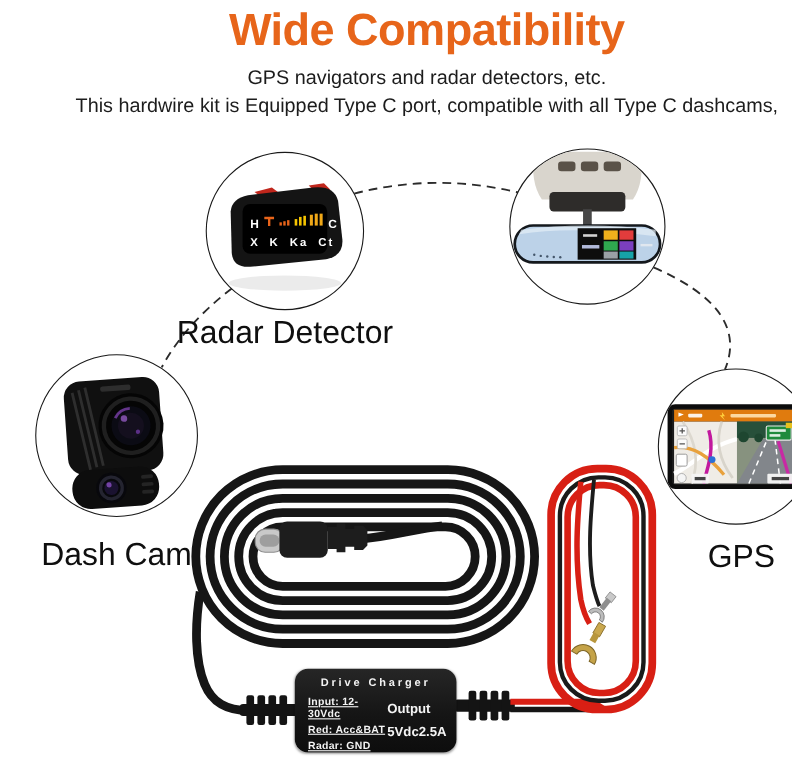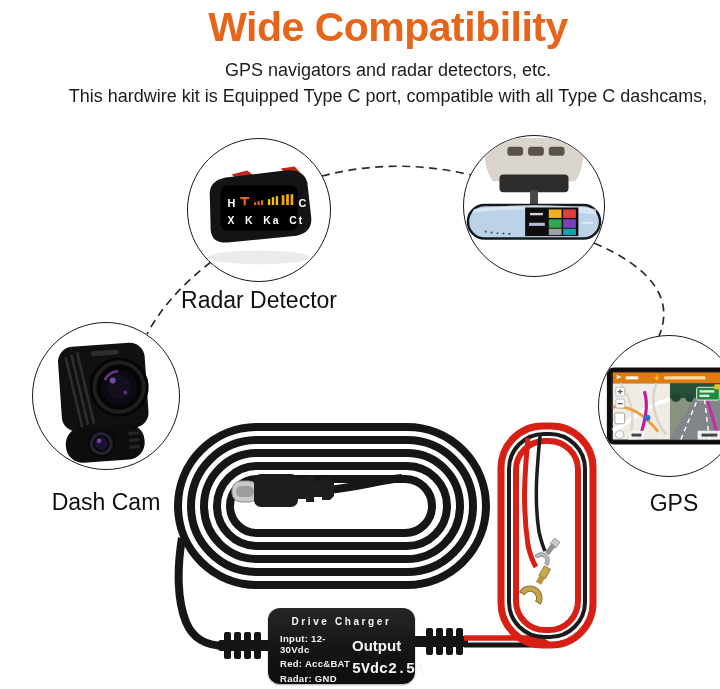--- a/index.html
+++ b/index.html
@@ -11,39 +11,39 @@
   .sub{margin:0;font-size:18px;line-height:26px;color:#1c1c1c;}
   
   .pcircle{position:absolute;border:1.6px solid #1a1a1a;border-radius:50%;background:#fff;
            box-sizing:border-box;overflow:hidden;}
   .pc-radar {left:159px;top:138px;width:144px;height:144px;}
   .pc-mirror{left:435px;top:135px;width:142px;height:142px;}
   .pc-dash  {left:4px;  top:322px;width:148px;height:148px;}
   .pc-gps   {left:570px;top:335px;width:142px;height:142px;}
   .pcircle svg{display:block;width:100%;height:100%;}
   
-  .plabel{position:absolute;font-size:23px;color:#0f0f0f;text-align:center;white-space:nowrap;}
+  .plabel{position:absolute;font-size:29px;color:#0f0f0f;text-align:center;white-space:nowrap;}
   .lb-radar {left:131px;top:287px;width:200px;}
   .lb-mirror{left:410px;top:286px;width:220px;}
   .lb-dash  {left:-2px; top:489px;width:160px;}
   .lb-gps   {left:596px;top:490px;width:100px;}
   
   .art{position:absolute;left:0;top:0;width:720px;height:689px;pointer-events:none;}
   
   .charger{position:absolute;left:240px;top:608px;width:147px;height:76px;border-radius:12px;
            background:linear-gradient(180deg,#262626 0%,#151515 55%,#0d0d0d 100%);
            box-shadow:0 1px 2px rgba(0,0,0,.35);color:#f4f4f4;box-sizing:border-box;}
   .chg-title{margin-top:8px;text-align:center;font-size:10px;font-weight:700;letter-spacing:2.6px;}
   .chg-cols{display:flex;padding:3px 9px 0 12px;}
-  .chg-left{flex:1;}
+  .chg-left{flex:1;text-decoration:underline;}
   .chg-left div{font-size:9.5px;font-weight:700;letter-spacing:.3px;margin-top:3.2px;}
   .chg-right{width:54px;text-align:left;}
-  .chg-right div{font-size:15px;font-weight:700;}
+  .chg-right div{font-size:12px;font-weight:700;}
   .chg-out1{margin-top:7px;}
-  .chg-out2{margin-top:7px;font-family:Liberation Mono, monospace;}
+  .chg-out2{margin-top:7px;}
 </style>
 </head>
 <body>
 
 <div class="canvas">
 
   <div class="hd">
     <h1 class="title">Wide Compatibility</h1>
     <p class="sub">GPS navigators and radar detectors, etc.</p>
     <p class="sub">This hardwire kit is Equipped Type C port, compatible with all Type C dashcams,</p>

